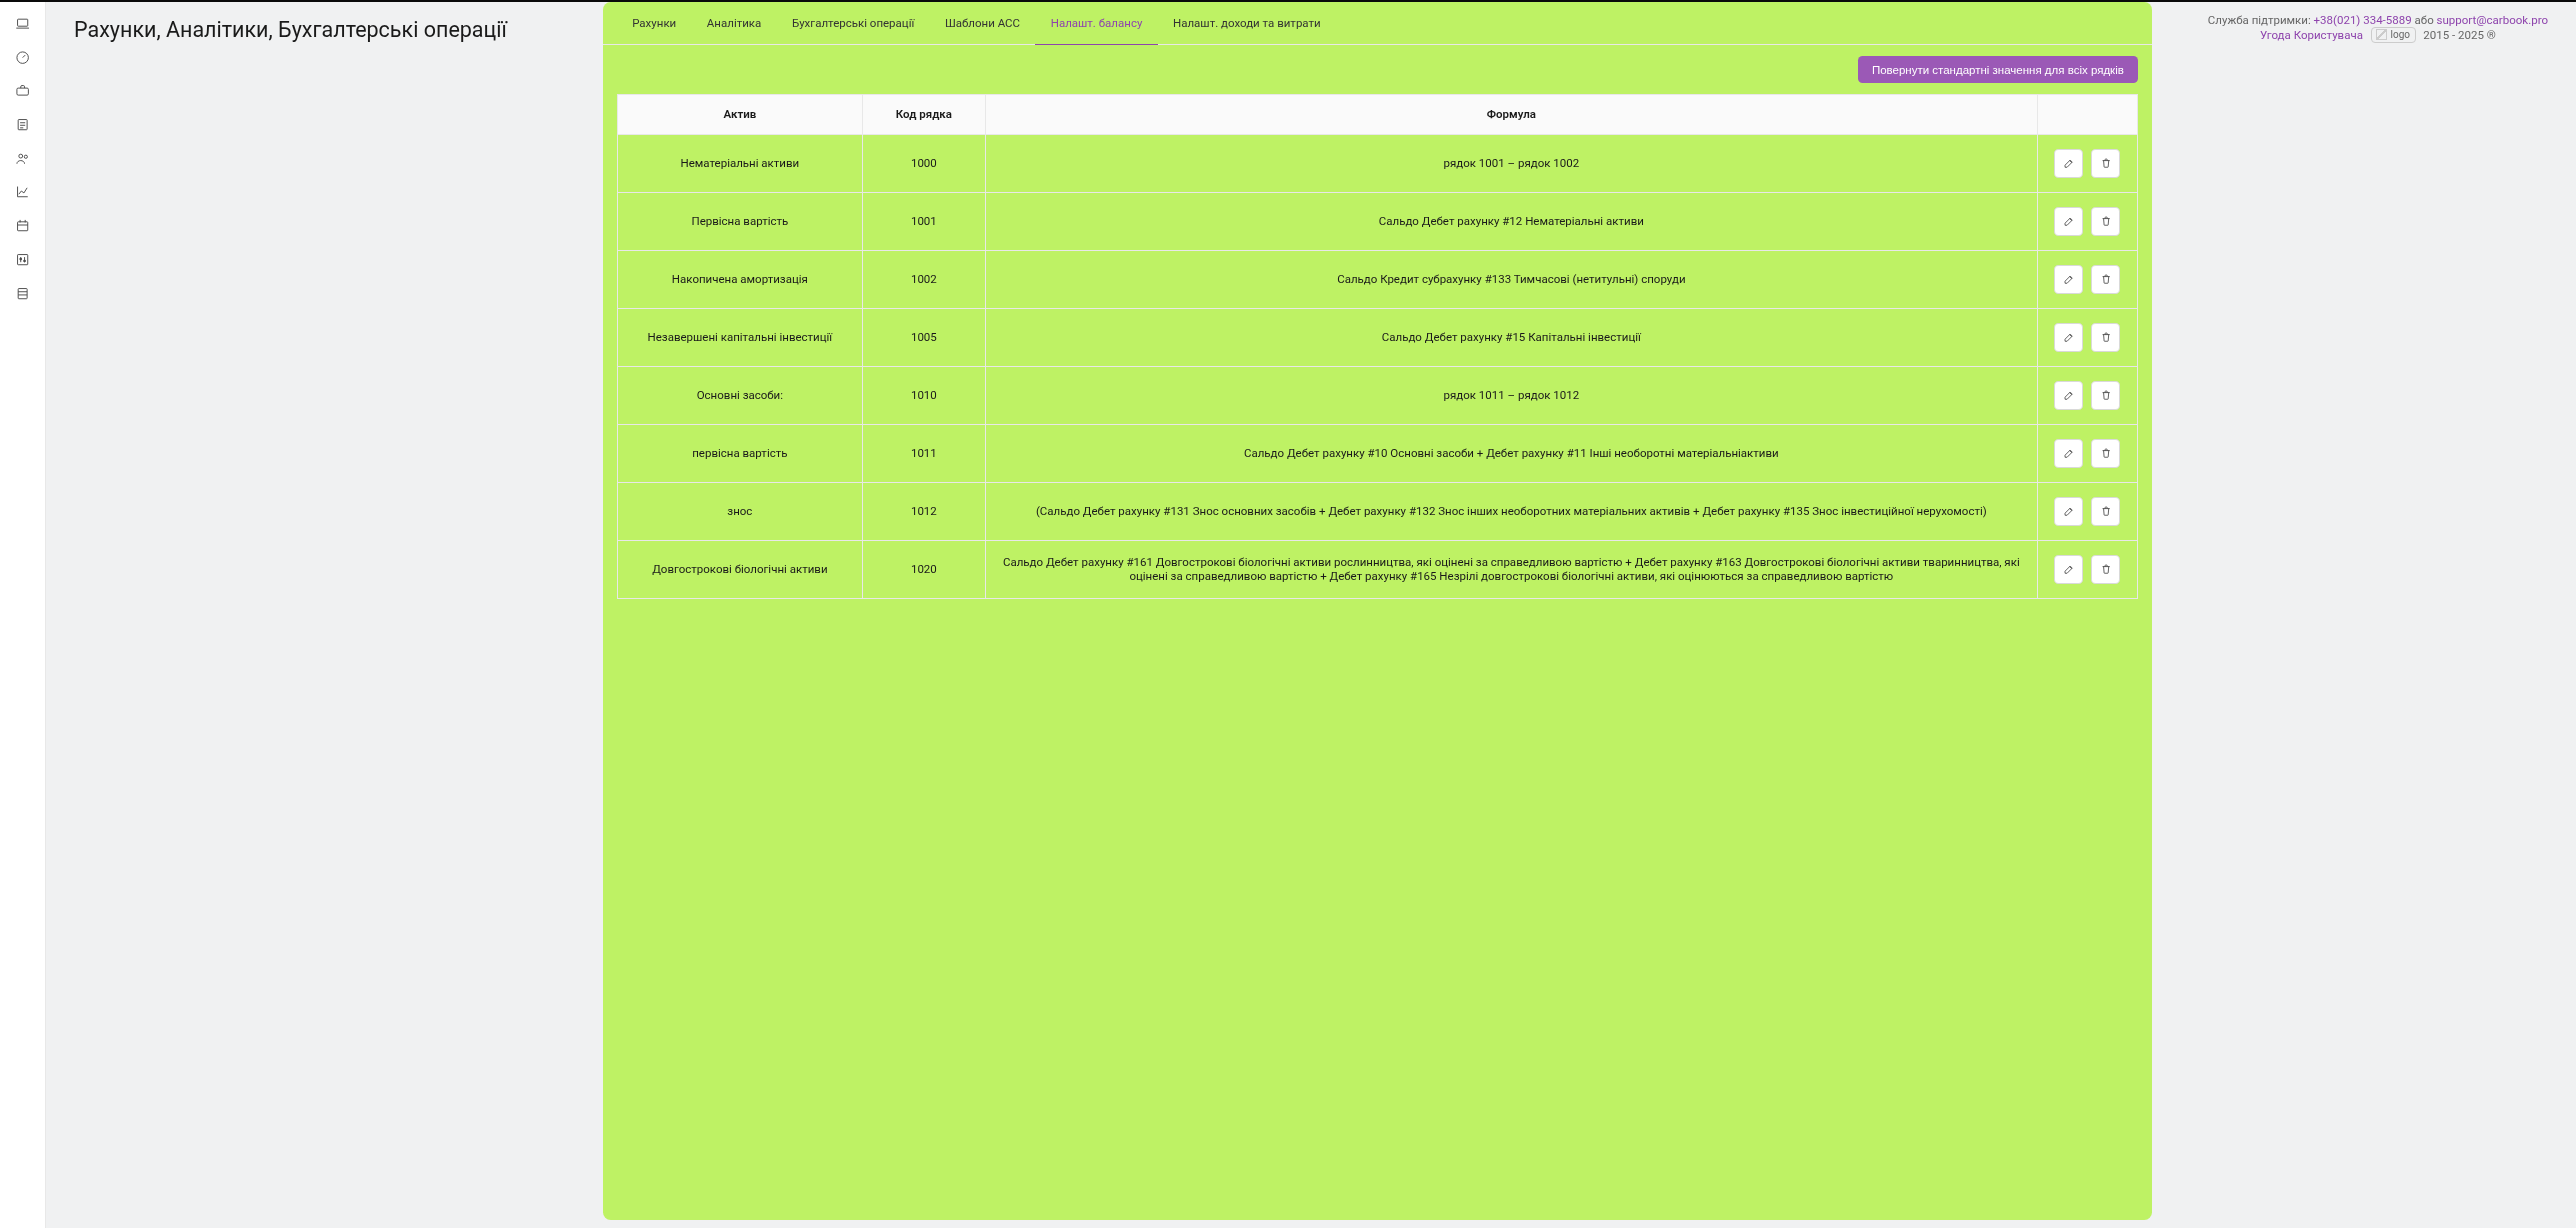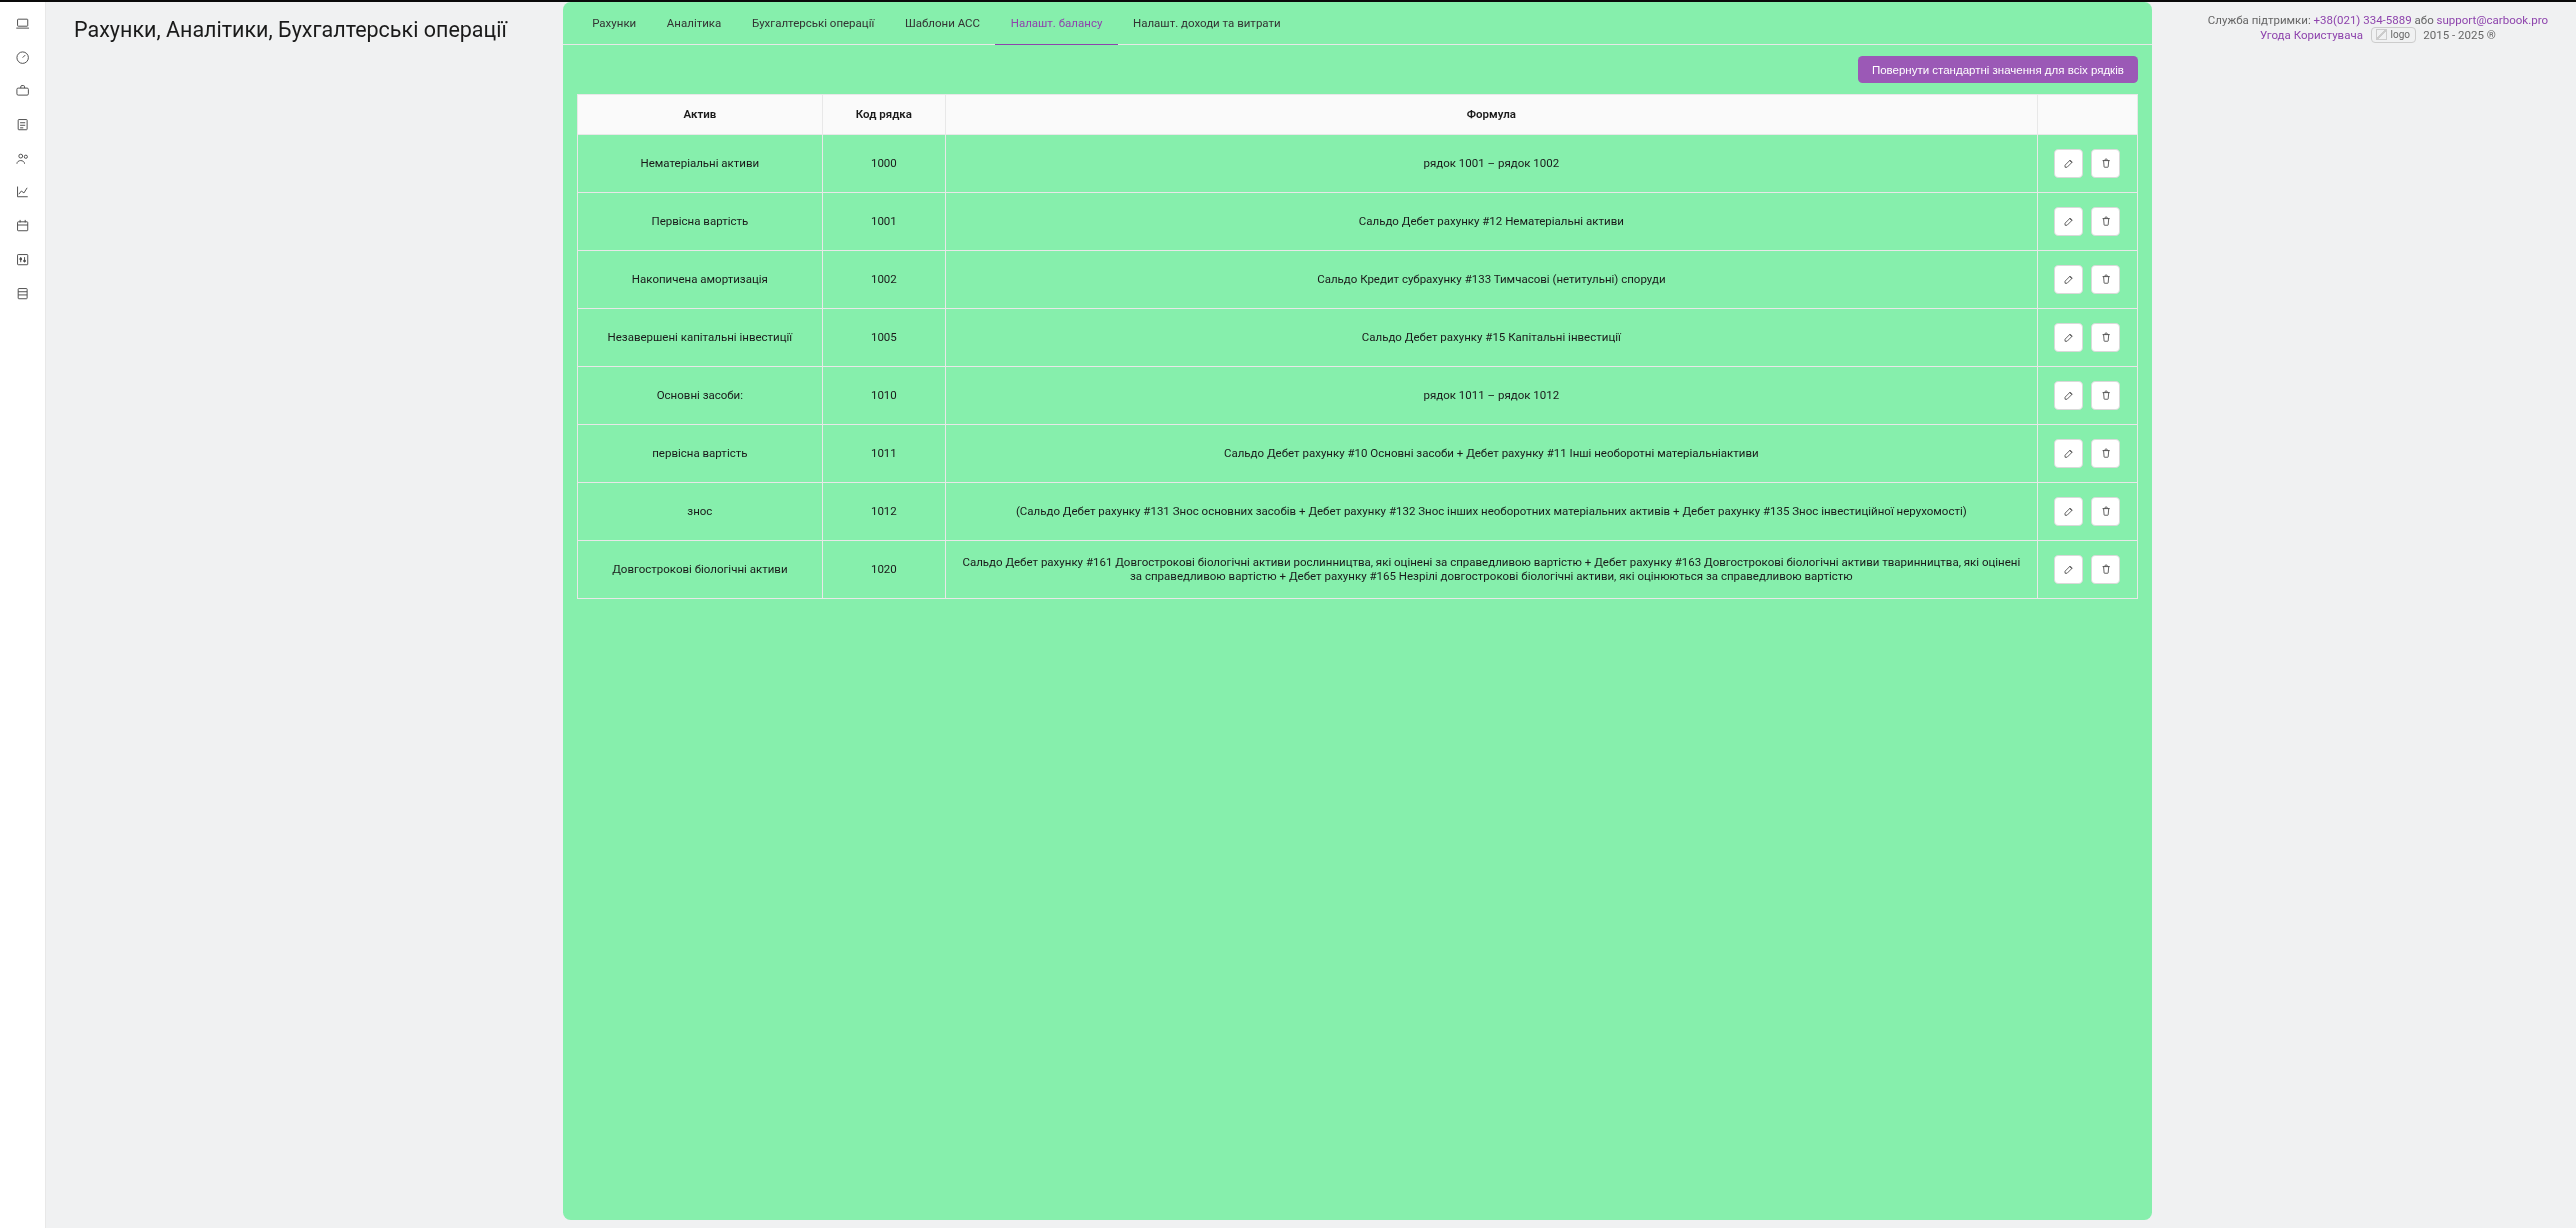--- a/index.html
+++ b/index.html
@@ -59,28 +59,29 @@
       color: #1a1a1a;
     }
     .content-wrap {
       flex: 1;
       padding: 0 28px;
       overflow: hidden;
       display: flex;
       flex-direction: column;
     }
     .card {
-      background: #86efac;
+      background: #bef264;
       border-radius: 7.7px;
       padding: 0;
       flex: 1;
       display: flex;
       flex-direction: column;
       overflow: hidden;
       margin-bottom: 7.7px;
+      margin-left: 40px;
     }
     .tabs {
       display: flex;
       border-bottom: 0.8px solid #e8e8e8;
       padding: 0 14px;
     }
     .tab {
       padding: 14px 15.3px;
       font-size: 11.5px;
       color: #333;

